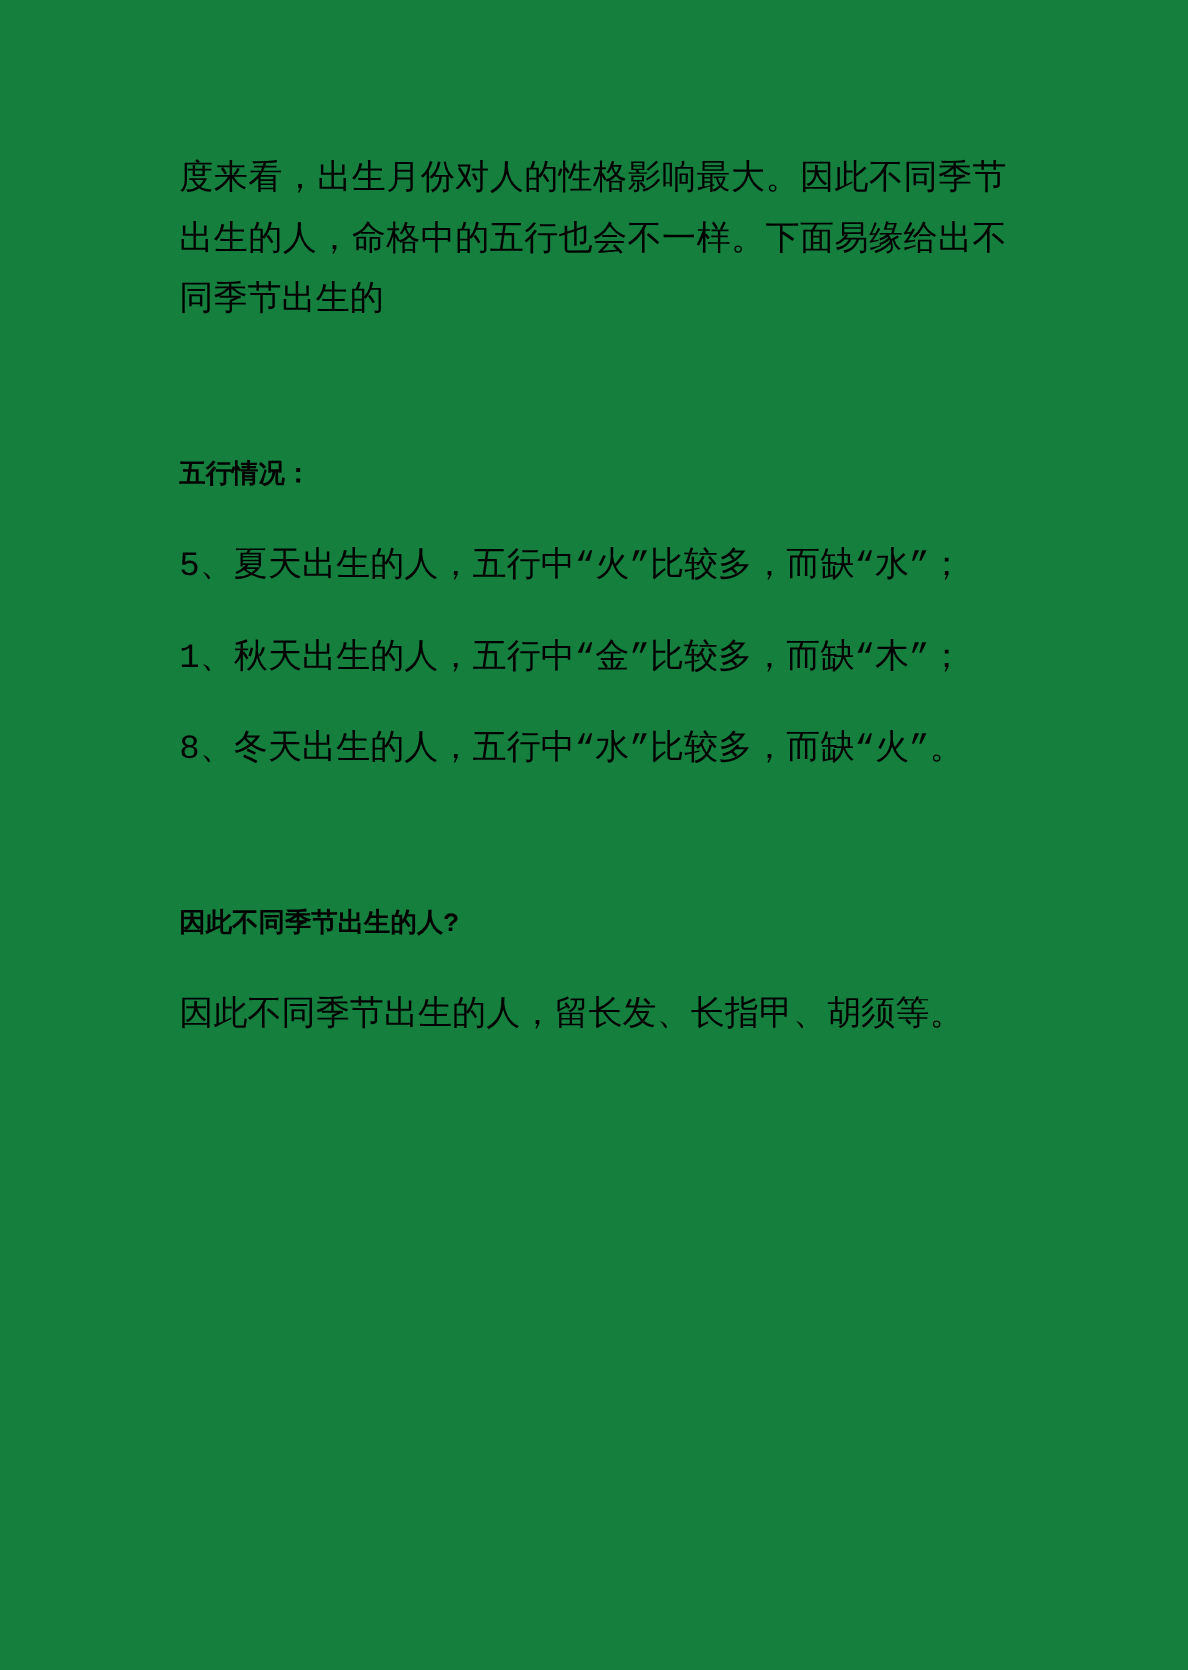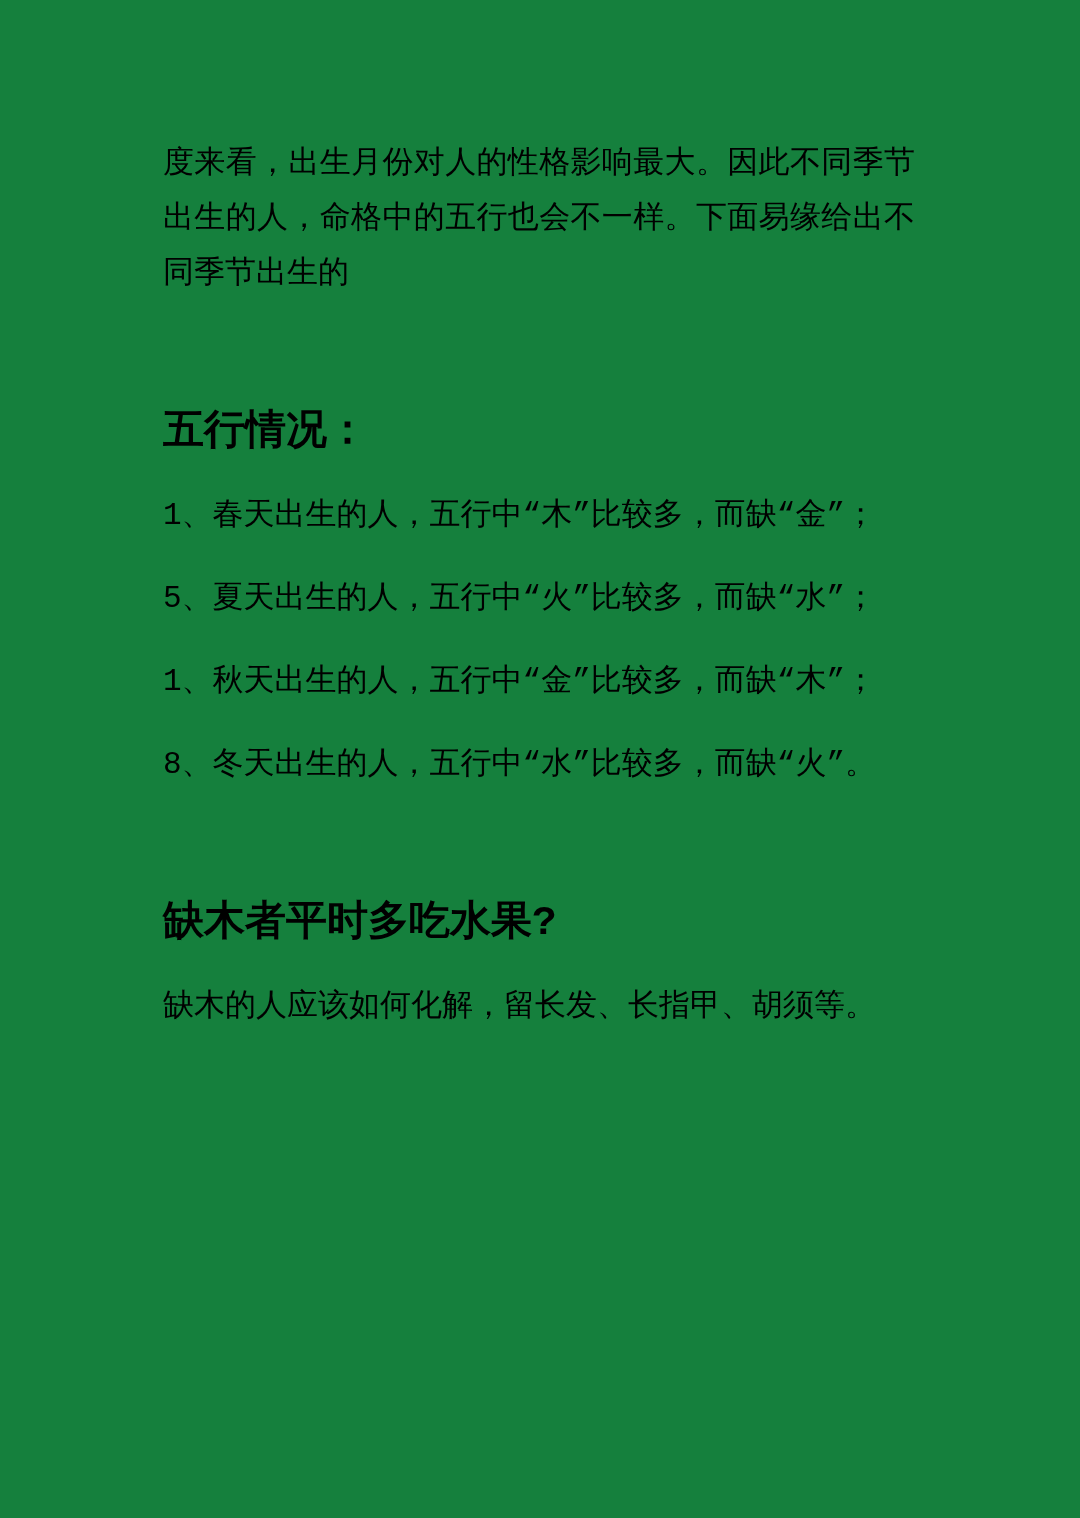--- a/index.html
+++ b/index.html
@@ -23,44 +23,43 @@
     color: #000000;
     font-size: 31px;
     line-height: 55px;
     text-align: justify;
     text-justify: inter-ideograph;
   }
   .content p {
     margin: 0 0 28px 0;
   }
   .content h2 {
-    font-size: 41px;
+    font-size: 24px;
     line-height: 55px;
     font-weight: 700;
     margin: 104px 0 28px 0;
     color: #000000;
   }
 </style>
 </head>
 <body>
 
 <div class="page">
   <div class="content">
 
     <p>度来看，出生月份对人的性格影响最大。因此不同季节出生的人，命格中的五行也会不一样。下面易缘给出不同季节出生的</p>
 
     <h2>五行情况：</h2>
 
-    <p>1、春天出生的人，五行中“木”比较多，而缺“金”；</p>
 
     <p>5、夏天出生的人，五行中“火”比较多，而缺“水”；</p>
 
     <p>1、秋天出生的人，五行中“金”比较多，而缺“木”；</p>
 
     <p>8、冬天出生的人，五行中“水”比较多，而缺“火”。</p>
 
-    <h2>缺木者平时多吃水果?</h2>
+    <h2>因此不同季节出生的人?</h2>
 
 
-    <p>缺木的人应该如何化解，留长发、长指甲、胡须等。</p>
+    <p>因此不同季节出生的人，留长发、长指甲、胡须等。</p>
 
   </div>
 </div>
 
 </body></html>

